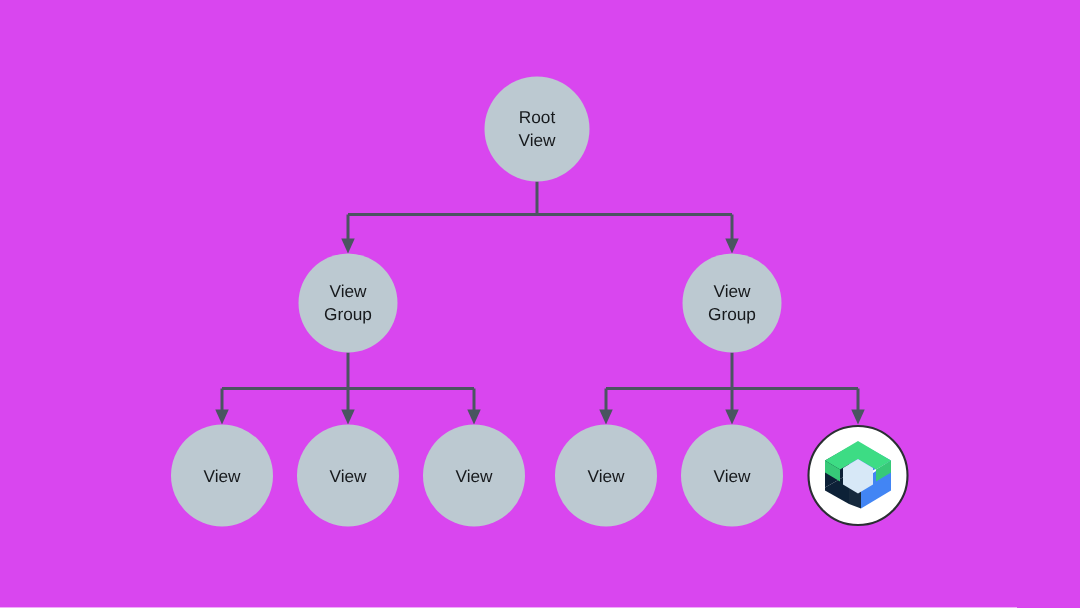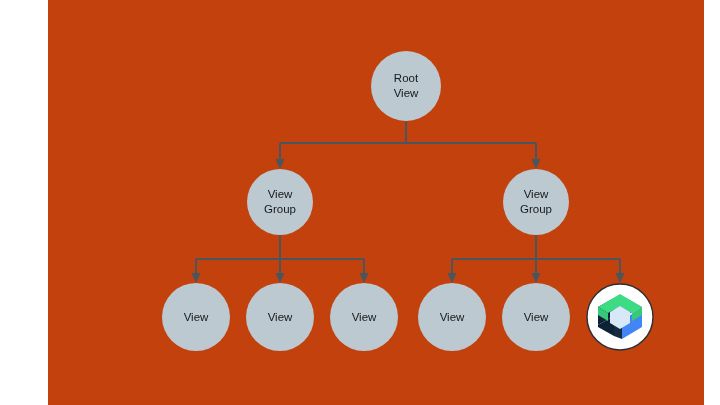--- a/index.html
+++ b/index.html
@@ -8,24 +8,23 @@
     background: #ffffff;
   }
   body {
     width: 720px;
     height: 405px;
     overflow: hidden;
     font-family: "Liberation Sans", sans-serif;
   }
   #canvas {
     position: relative;
-    width: 656px;
+    width: 720px;
     height: 405px;
-    background: #c2410c;
-    margin-left: 48px;
+    background: #d946ef;
   }
   #diagram-svg {
     position: absolute;
     left: 0;
     top: 0;
     width: 720px;
     height: 405px;
     display: block;
   }
   .node-label {

